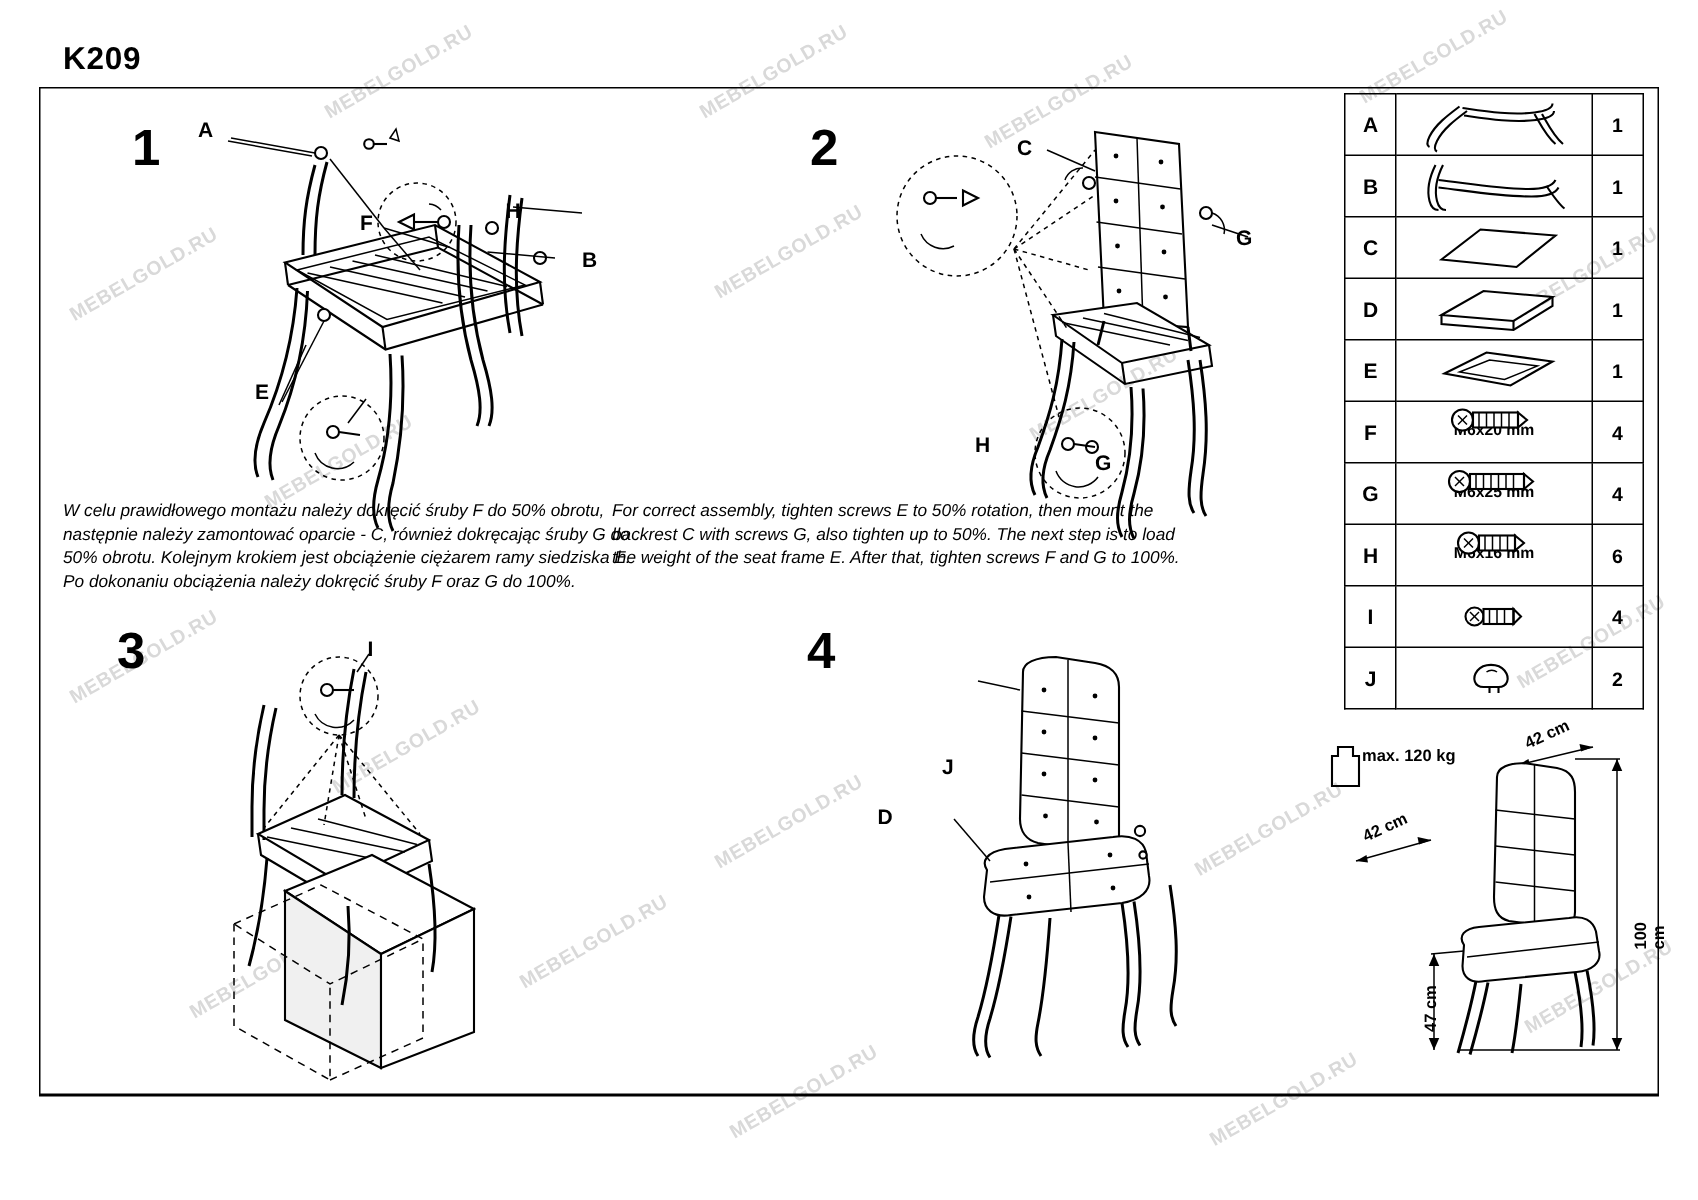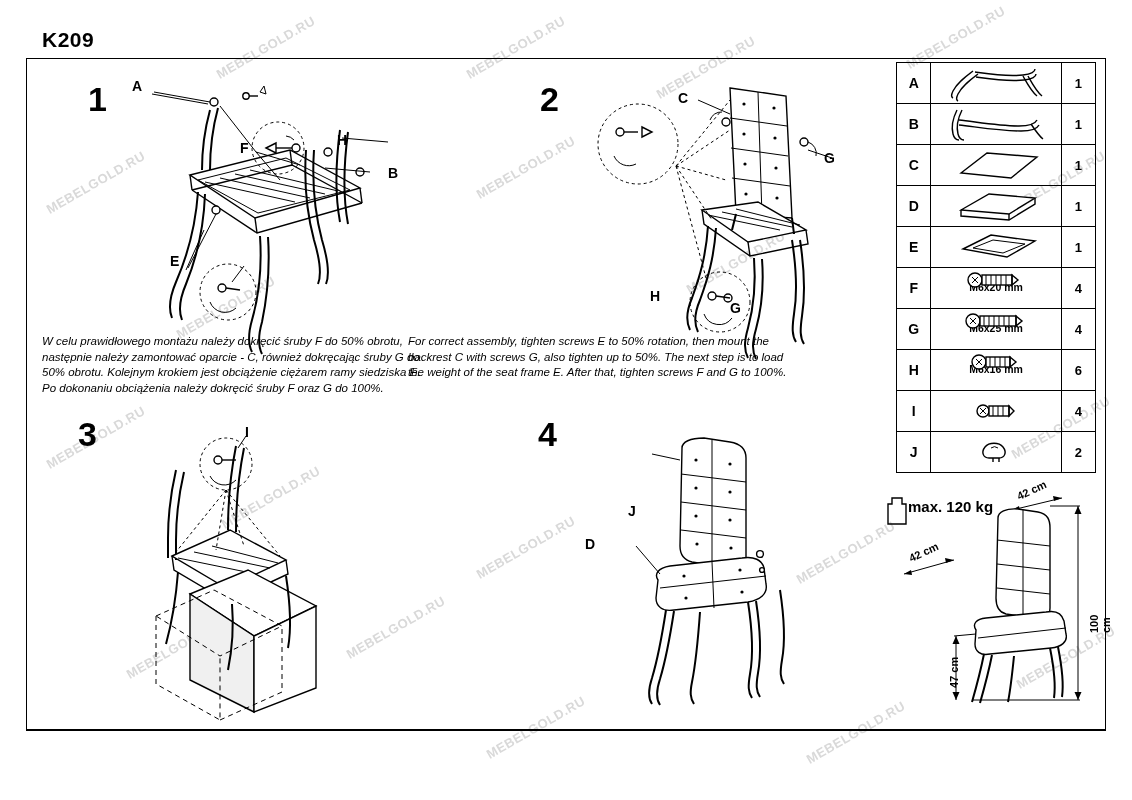--- a/index.html
+++ b/index.html
@@ -535,21 +535,21 @@
       <path d="M198,18 l-3.5,8 l7,0 z" fill="#000"></path>
       <path d="M198,212 l-3.5,-8 l7,0 z" fill="#000"></path>
       <line class="ln thin" x1="76" y1="148" x2="76" y2="212"></line>
       <path d="M76,148 l-3.5,8 l7,0 z" fill="#000"></path>
       <path d="M76,212 l-3.5,-8 l7,0 z" fill="#000"></path>
 
       <line class="ln thin" x1="170" y1="18" x2="200" y2="18"></line>
       <line class="ln thin" x1="92" y1="212" x2="200" y2="212"></line>
       <line class="ln thin" x1="74" y1="148" x2="96" y2="146"></line>
     </svg>
-    <div class="dim-txt" style="left:28px;top:10px;font-size:15px;">max. 120 kg</div>
+    <div class="dim-txt" style="left:28px;top:10px;font-size:11px;">max. 120 kg</div>
     <div class="dim-txt diag1" style="left:136px;top:-4px;">42 cm</div>
     <div class="dim-txt diag2" style="left:28px;top:58px;">42 cm</div>
     <div class="dim-txt rot" style="left:208px;top:145px;">100 cm</div>
     <div class="dim-txt rot" style="left:68px;top:200px;">47 cm</div>
   </div>
 
   <div class="footer">
   </div>
 
 </div>

